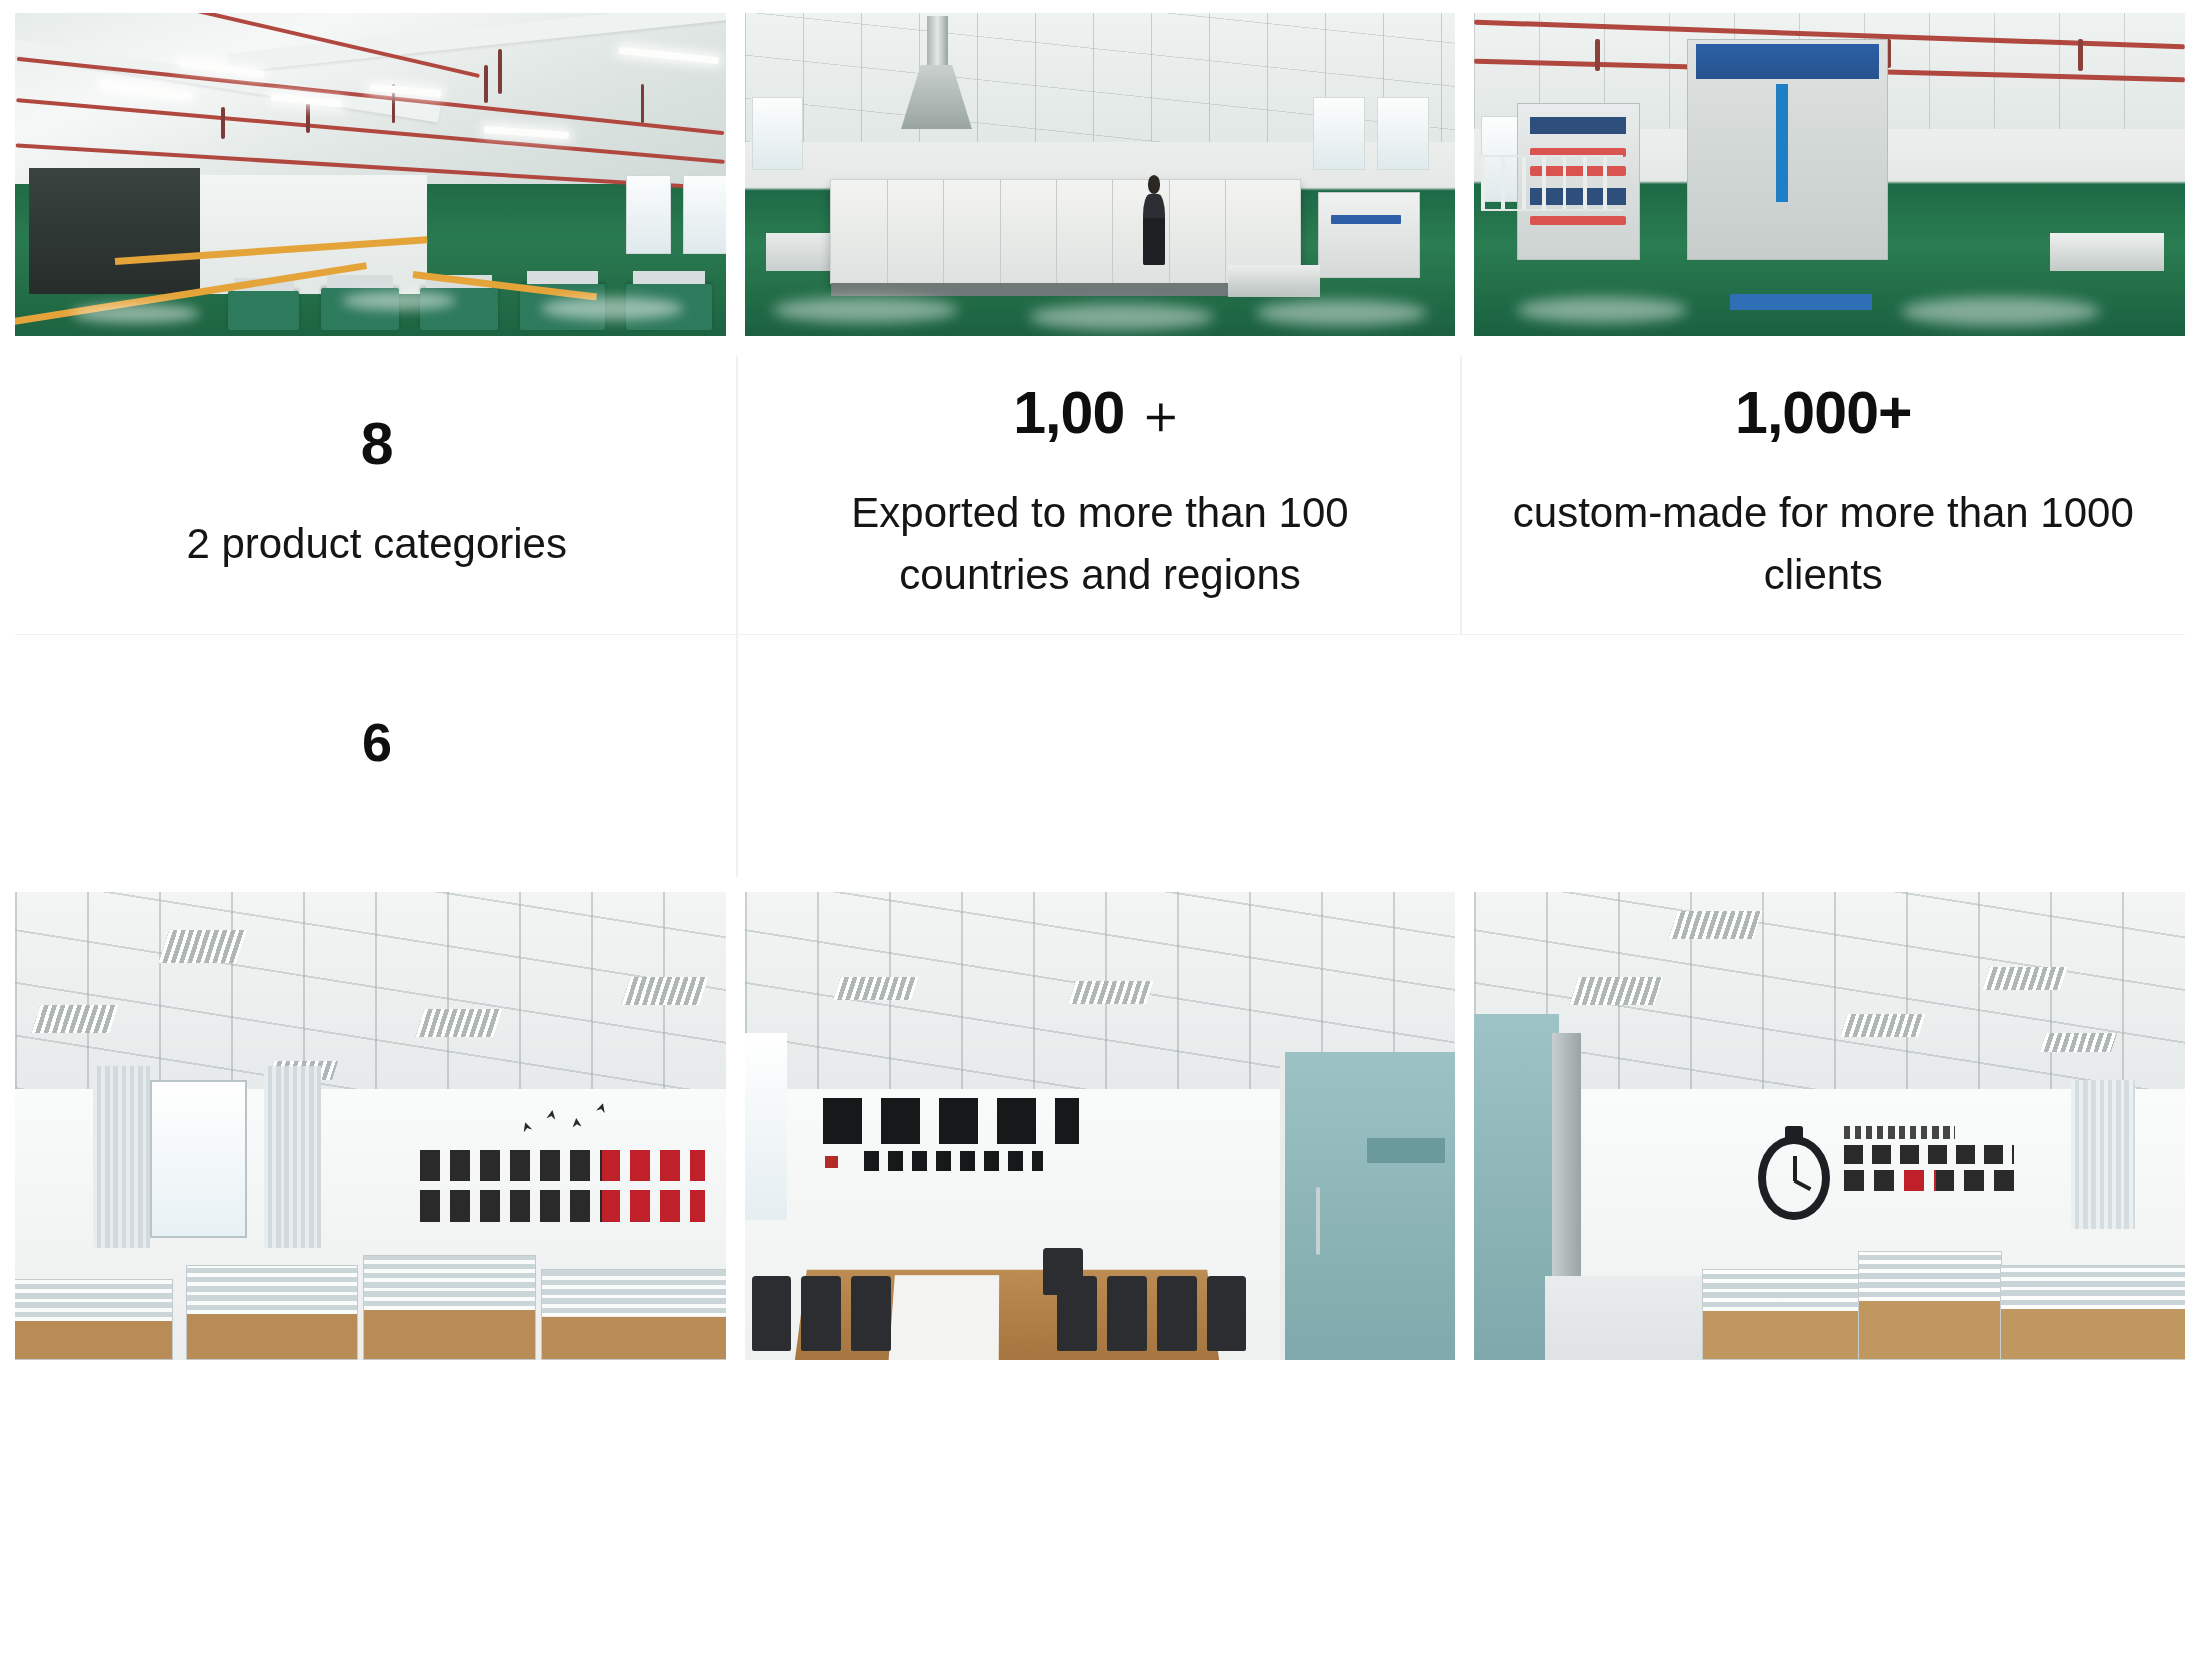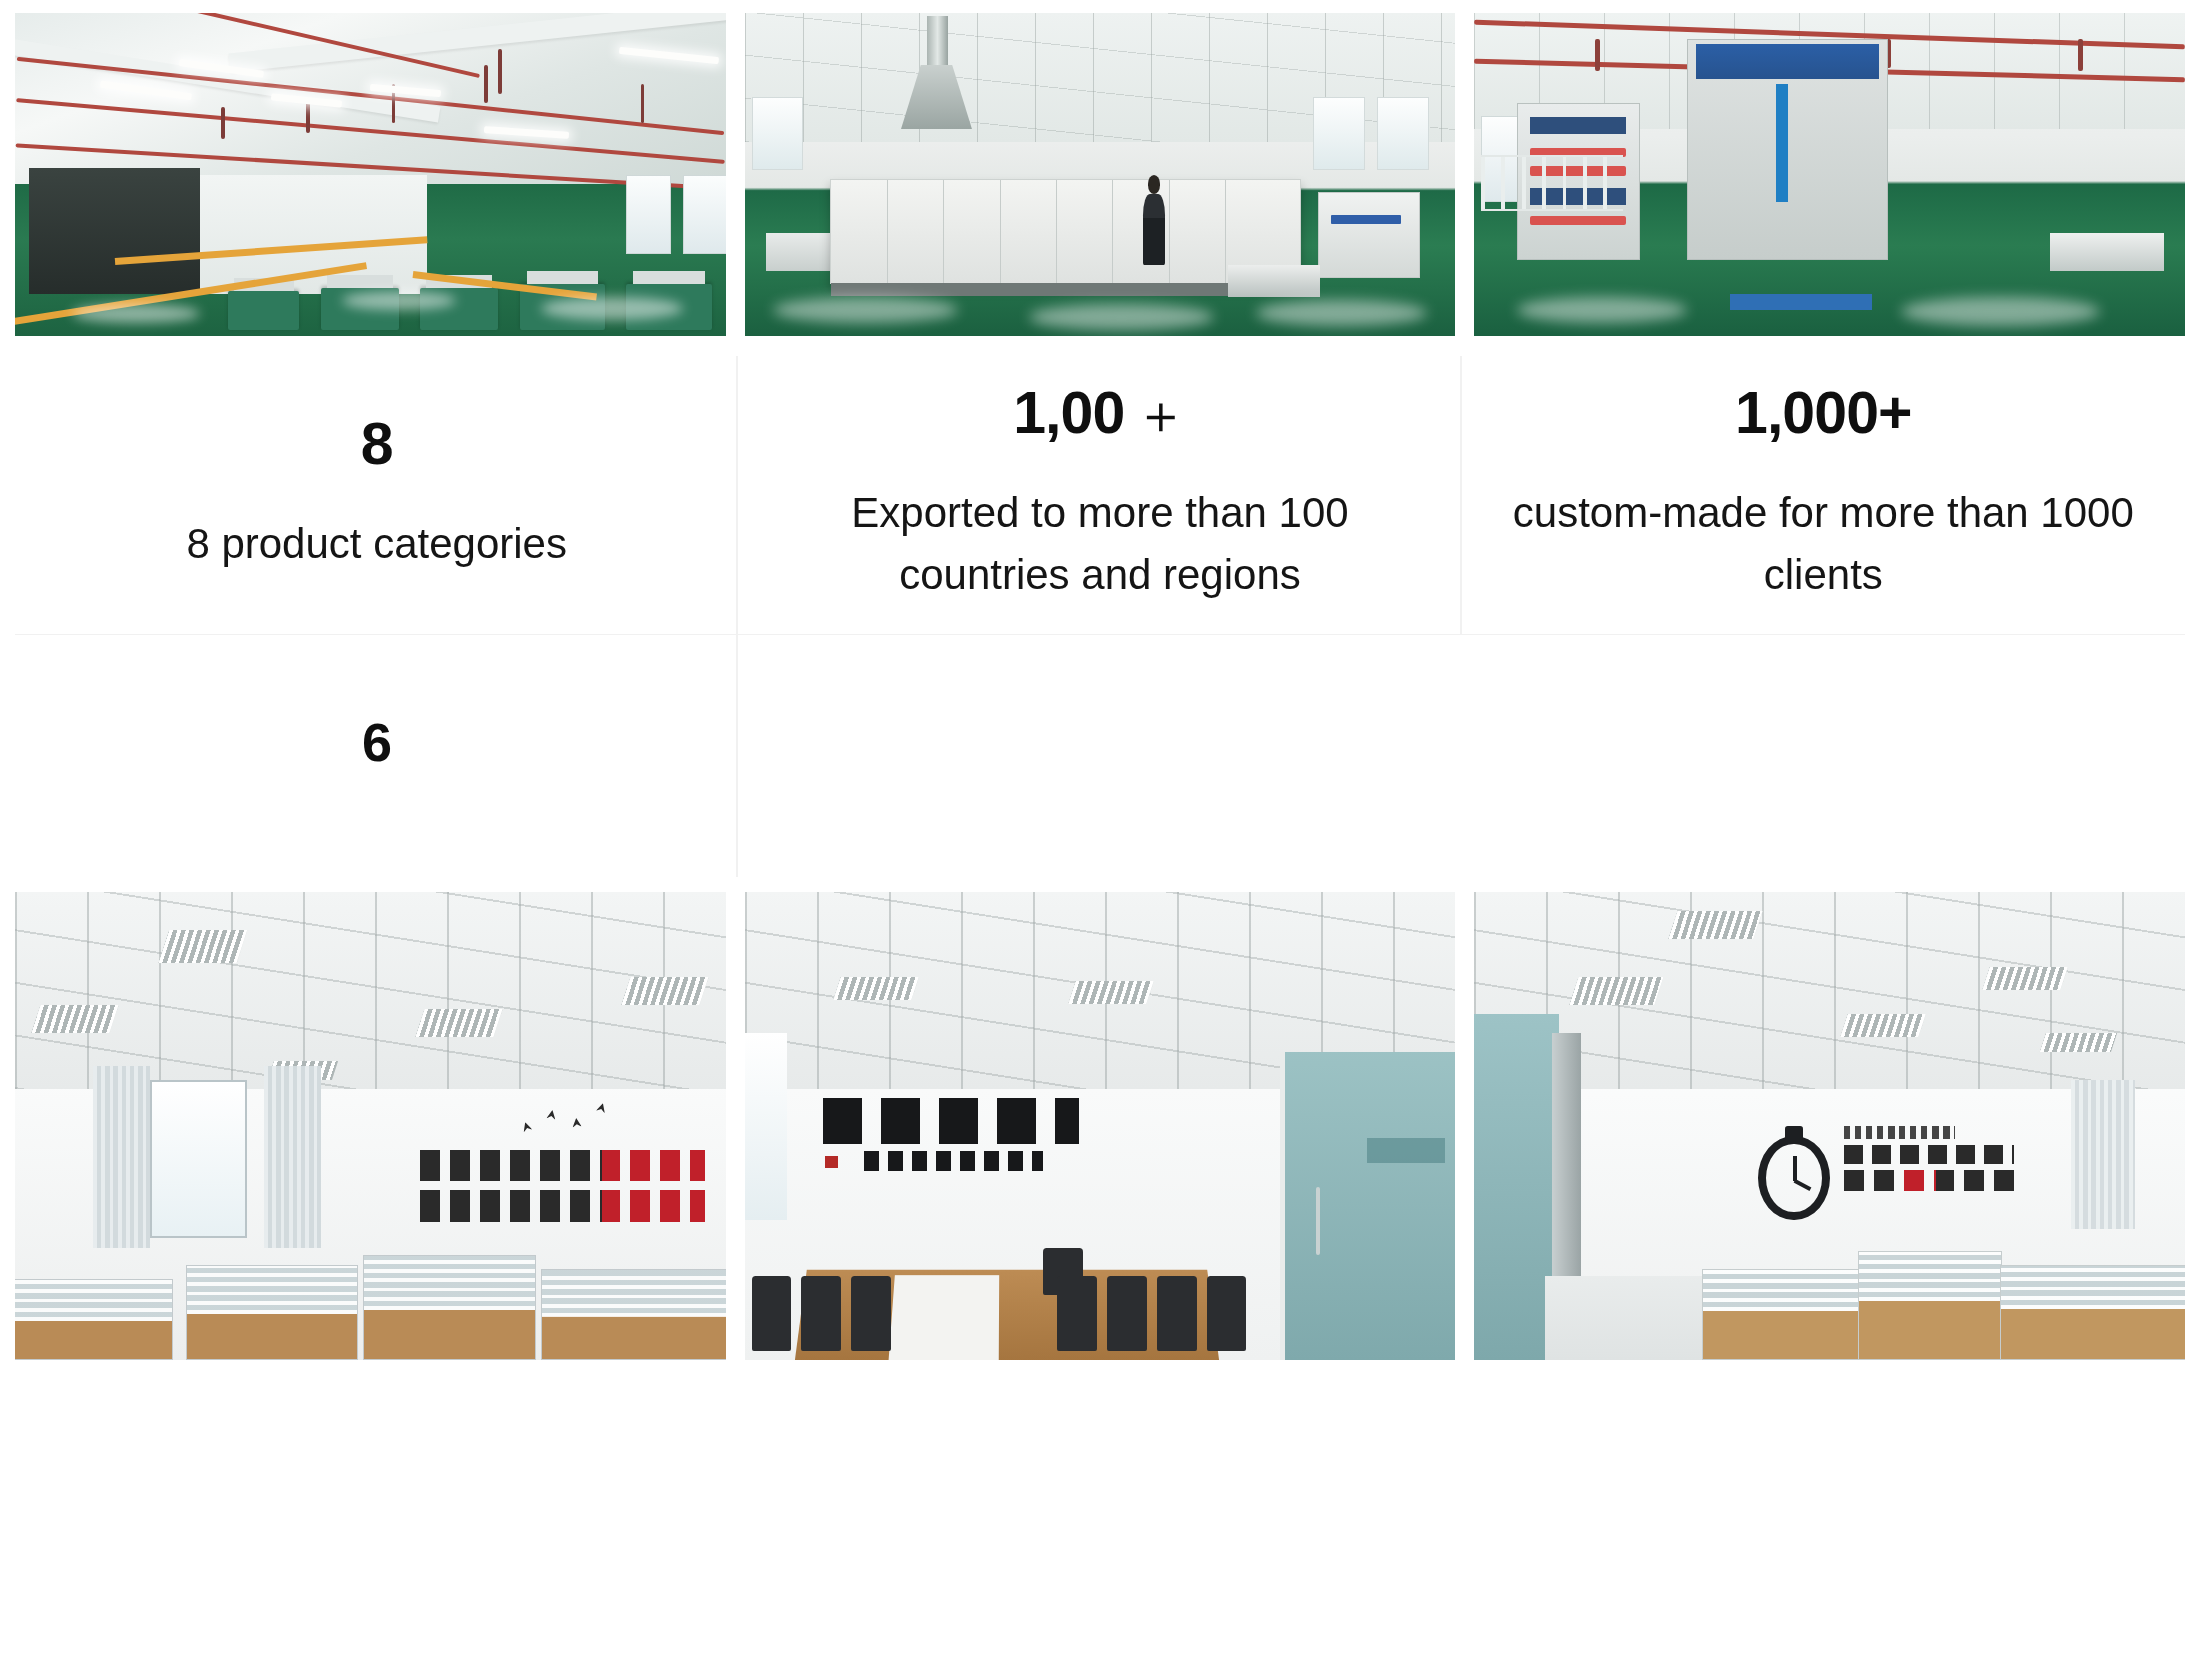--- a/index.html
+++ b/index.html
@@ -347,21 +347,21 @@
       <div class="table"></div>
       <div class="gloss" style="left:6%;bottom:4%;width:24%;height:8%;"></div>
       <div class="gloss" style="left:60%;bottom:3%;width:28%;height:9%;"></div>
     </div>
   </div>
 
   <div class="stats">
 
     <div class="cell row1 bdr-r">
       <div class="num">8</div>
-      <div class="desc">8 product categories</div>
+      <div class="desc">2 product categories</div>
     </div>
 
     <div class="cell row1 bdr-r align-left">
       <div class="num">
         <span>1,00</span><span class="plus">＋</span>
       </div>
       <div class="desc">Exported to more than 100 countries and regions</div>
     </div>
 
     <div class="cell row1 align-left">

